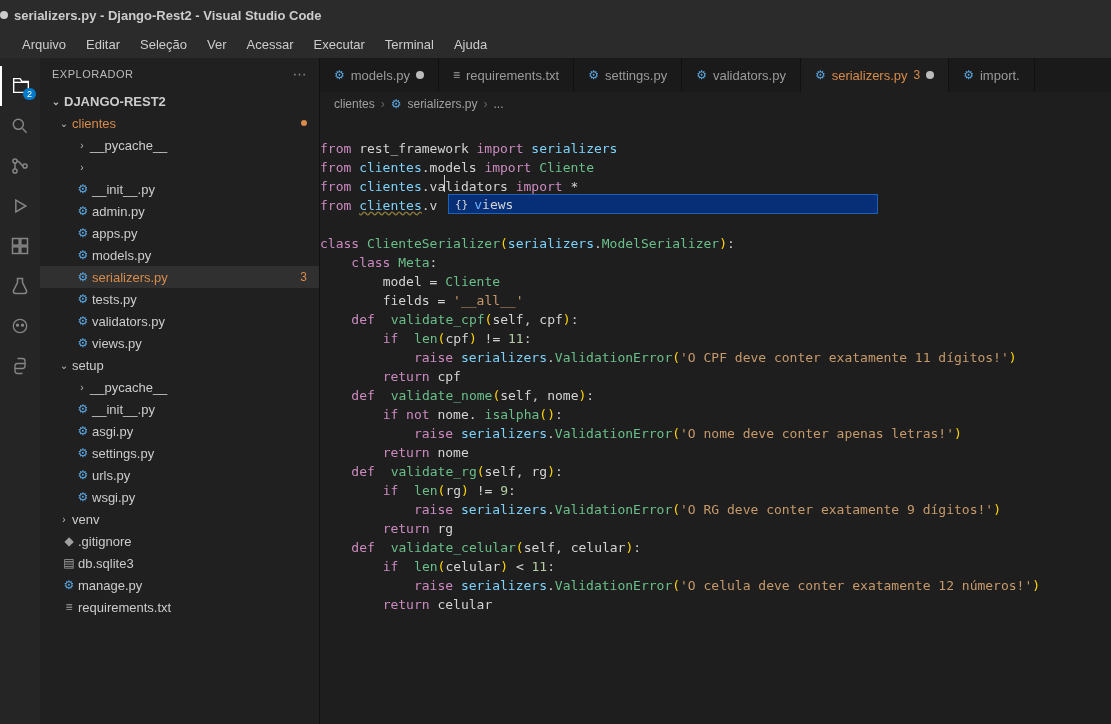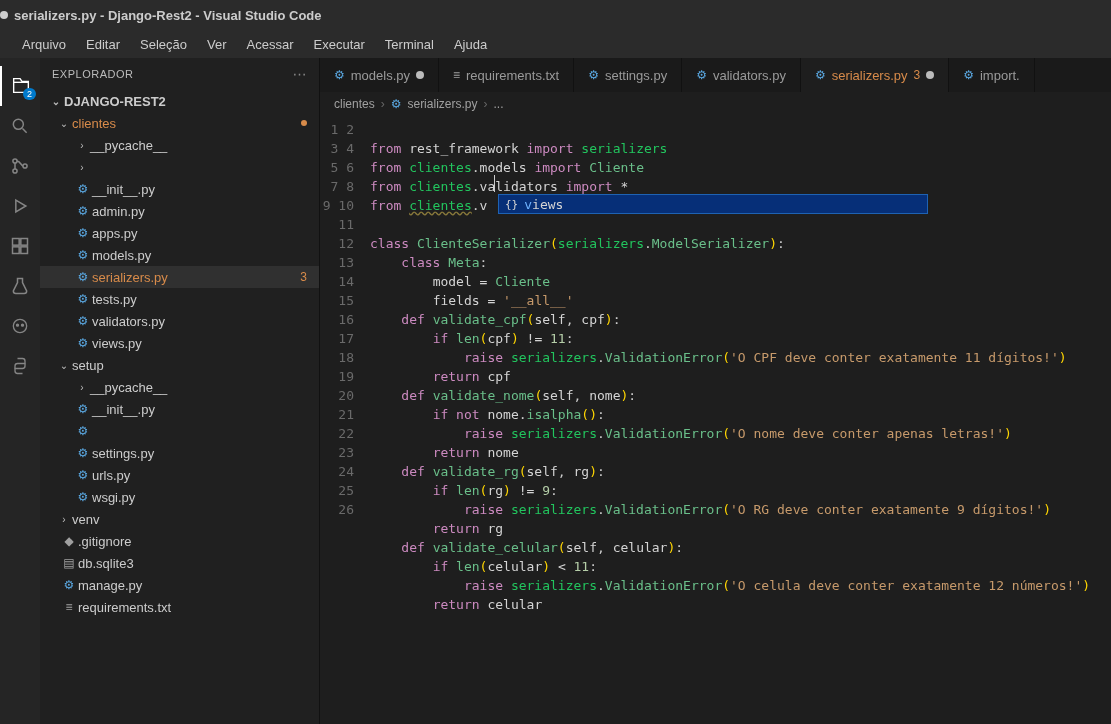--- a/index.html
+++ b/index.html
@@ -122,27 +122,27 @@
   }
   .gutter {
     width: 50px; text-align:right; padding-right:16px;
     color:#6a6a6a;
     padding-top:4px;
     user-select:none;
   }
   .code-lines { flex:1; padding-top:4px; white-space:pre; position:relative;}
   .kw { color:#cc8ac0; }        
   .cls { color:#6abf8a; }       
-  .fn { color:#6abf8a; }
+  .fn { color:#6abf8a;margin-left:8px; }
   .str { color:#c79a6b; }
   .var { color:#d4d4d4; }
   .self { color:#d4d4d4; }
   .num { color:#b5cea8; }
   .op { color:#d4d4d4; }
-  .mod { color:#22c55e;text-align:right; }
+  .mod { color:#7dd3fc;text-align:right; }
   .par { color:#ffd602; }
   .cursor-line .wavy {
     text-decoration: underline wavy #8a7a3a;
   }
   .suggest {
     position:absolute;
     left: 128px; top: 78px;
     background:#062f78;
     border:1px solid #1e62b3;
     color:#d4d4d4;
@@ -300,20 +300,21 @@
       <div class="tree-row" style="padding-left:34px">
           <span class="chev">›</span>
           <span class="name">__pycache__</span>
         </div>
       <div class="tree-row" style="padding-left:34px">
           <span class="ficon py-icon">⚙</span>
           <span class="name">__init__.py</span>
         </div>
       <div class="tree-row" style="padding-left:34px">
           <span class="ficon py-icon">⚙</span>
+          <span class="name">asgi.py</span>
         </div>
       <div class="tree-row" style="padding-left:34px">
           <span class="ficon py-icon">⚙</span>
           <span class="name">settings.py</span>
         </div>
       <div class="tree-row" style="padding-left:34px">
           <span class="ficon py-icon">⚙</span>
           <span class="name">urls.py</span>
         </div>
       <div class="tree-row" style="padding-left:34px">
@@ -378,47 +379,20 @@
     <div class="crumbs">
       <span>clientes</span>
       <span class="sep">›</span>
       <span class="ficon py-icon">⚙</span>
       <span>serializers.py</span>
       <span class="sep">›</span>
       <span>...</span>
     </div>
 
     <div class="code">
-      <div class="gutter">
-1
-2
-3
-4
-5
-6
-7
-8
-9
-10
-11
-12
-13
-14
-15
-16
-17
-18
-19
-20
-21
-22
-23
-24
-25
-26</div>
       <div class="code-lines">
 <div><span class="kw">from</span> <span class="var">rest_framework</span> <span class="kw">import</span> <span class="mod">serializers</span></div><div><span class="kw">from</span> <span class="mod">clientes</span>.<span class="var">models</span> <span class="kw">import</span> <span class="cls">Cliente</span></div><div><span class="kw">from</span> <span class="mod">clientes</span>.<span class="var">validators</span> <span class="kw">import</span> <span class="op">*</span></div><div class="cursor-line"><span class="kw">from</span> <span class="mod wavy">clientes</span>.<span class="var">v</span></div><div> </div><div><span class="kw">class</span> <span class="cls">ClienteSerializer</span><span class="par">(</span><span class="mod">serializers</span>.<span class="cls">ModelSerializer</span><span class="par">)</span>:</div><div>    <span class="kw">class</span> <span class="cls">Meta</span>:</div><div>        <span class="var">model</span> <span class="op">=</span> <span class="cls">Cliente</span></div><div>        <span class="var">fields</span> <span class="op">=</span> <span class="str">'__all__'</span></div><div>    <span class="kw">def</span> <span class="fn">validate_cpf</span><span class="par">(</span><span class="self">self</span>, <span class="var">cpf</span><span class="par">)</span>:</div><div>        <span class="kw">if</span> <span class="fn">len</span><span class="par">(</span><span class="var">cpf</span><span class="par">)</span> <span class="op">!=</span> <span class="num">11</span>:</div><div>            <span class="kw">raise</span> <span class="mod">serializers</span>.<span class="cls">ValidationError</span><span class="par">(</span><span class="str">'O CPF deve conter exatamente 11 dígitos!'</span><span class="par">)</span></div><div>        <span class="kw">return</span> <span class="var">cpf</span></div><div>    <span class="kw">def</span> <span class="fn">validate_nome</span><span class="par">(</span><span class="self">self</span>, <span class="var">nome</span><span class="par">)</span>:</div><div>        <span class="kw">if</span> <span class="kw">not</span> <span class="var">nome</span>.<span class="fn">isalpha</span><span class="par">(</span><span class="par">)</span>:</div><div>            <span class="kw">raise</span> <span class="mod">serializers</span>.<span class="cls">ValidationError</span><span class="par">(</span><span class="str">'O nome deve conter apenas letras!'</span><span class="par">)</span></div><div>        <span class="kw">return</span> <span class="var">nome</span></div><div>    <span class="kw">def</span> <span class="fn">validate_rg</span><span class="par">(</span><span class="self">self</span>, <span class="var">rg</span><span class="par">)</span>:</div><div>        <span class="kw">if</span> <span class="fn">len</span><span class="par">(</span><span class="var">rg</span><span class="par">)</span> <span class="op">!=</span> <span class="num">9</span>:</div><div>            <span class="kw">raise</span> <span class="mod">serializers</span>.<span class="cls">ValidationError</span><span class="par">(</span><span class="str">'O RG deve conter exatamente 9 dígitos!'</span><span class="par">)</span></div><div>        <span class="kw">return</span> <span class="var">rg</span></div><div>    <span class="kw">def</span> <span class="fn">validate_celular</span><span class="par">(</span><span class="self">self</span>, <span class="var">celular</span><span class="par">)</span>:</div><div>        <span class="kw">if</span> <span class="fn">len</span><span class="par">(</span><span class="var">celular</span><span class="par">)</span> <span class="op">&lt;</span> <span class="num">11</span>:</div><div>            <span class="kw">raise</span> <span class="mod">serializers</span>.<span class="cls">ValidationError</span><span class="par">(</span><span class="str">'O celula deve conter exatamente 12 números!'</span><span class="par">)</span></div><div>        <span class="kw">return</span> <span class="var">celular</span></div><div> </div>
         <div class="text-cursor"></div>
         <div class="suggest">
           <span class="sicon">{}</span>
           <span><span class="hl">v</span><span>iews</span></span>
         </div>
       </div>
     </div>
   </div>

